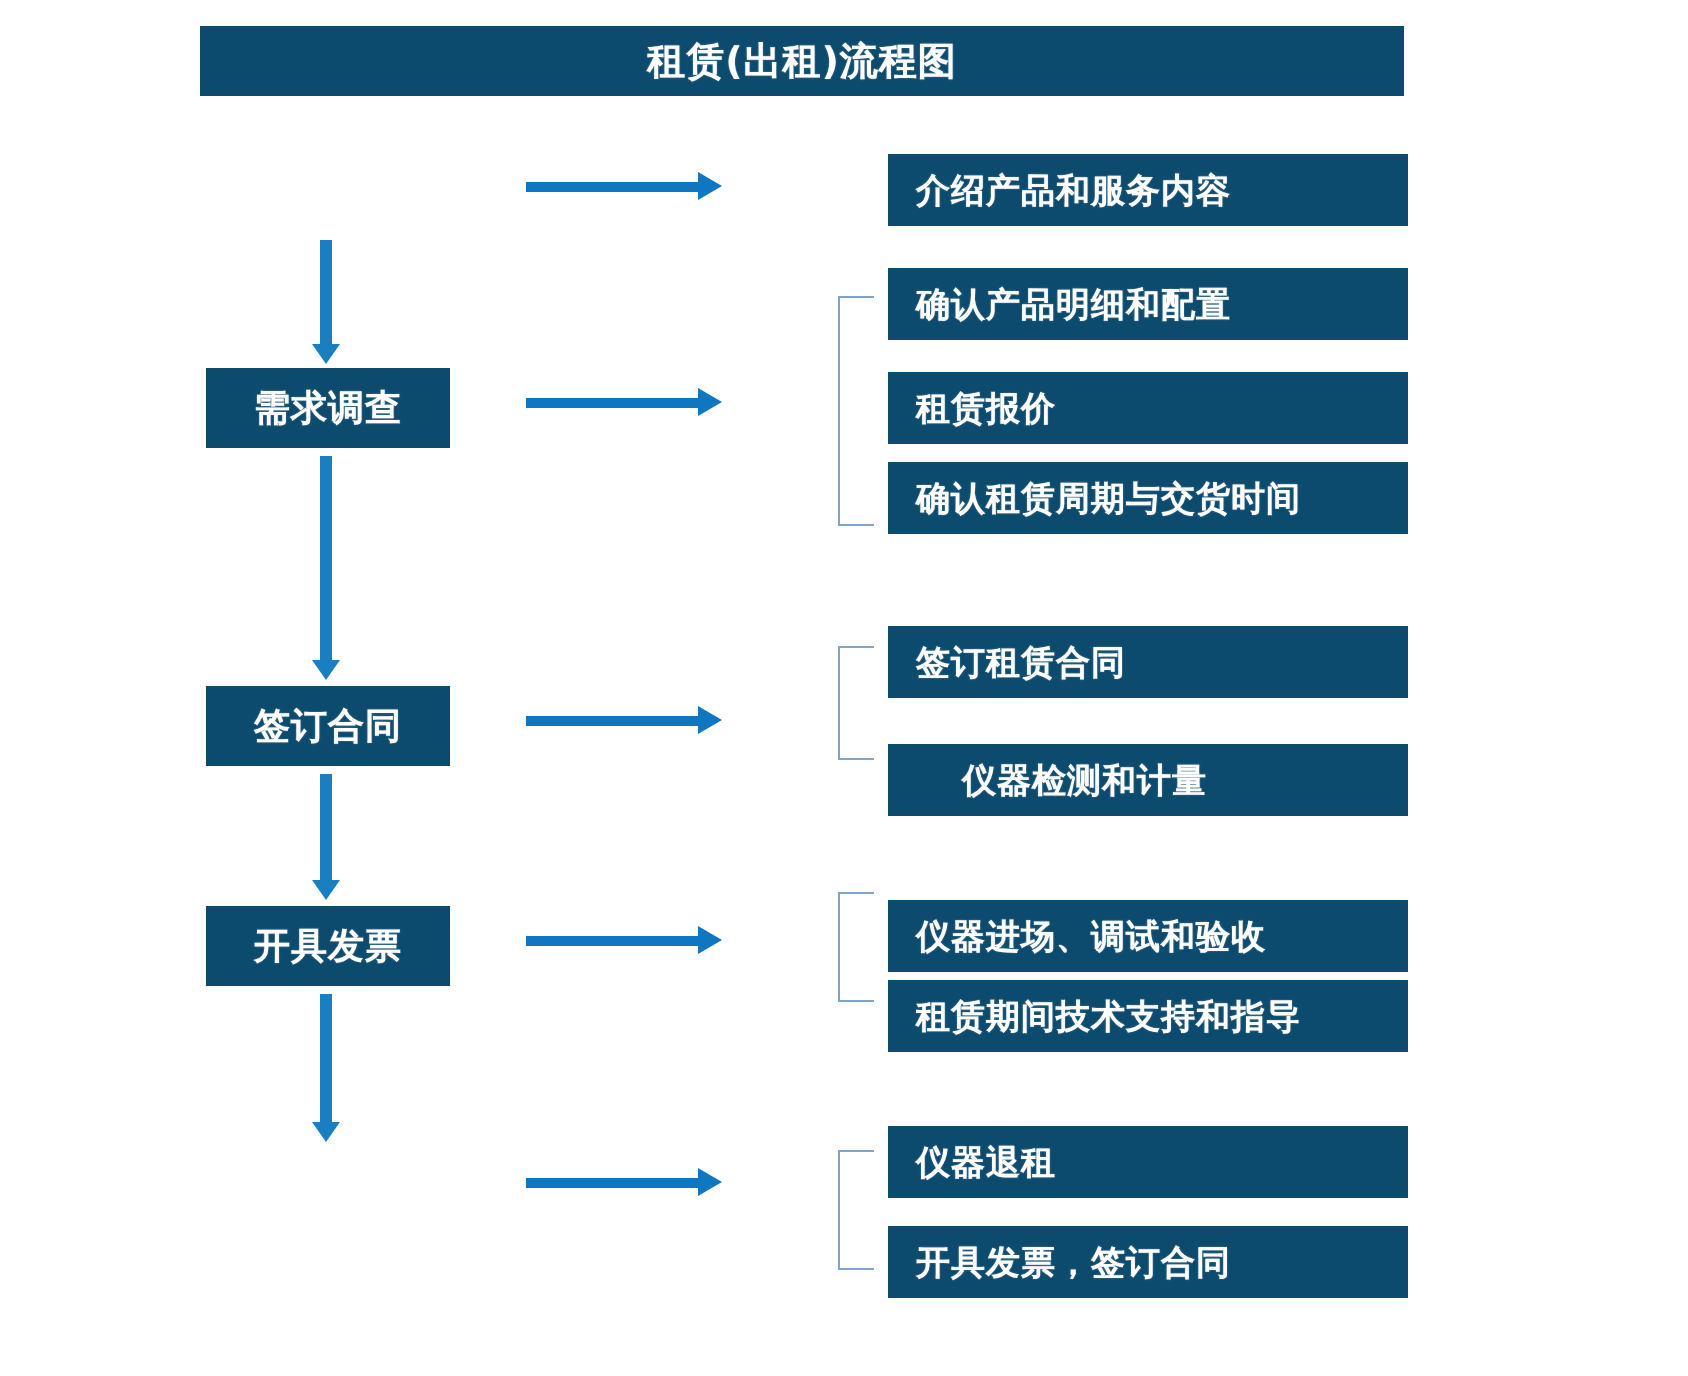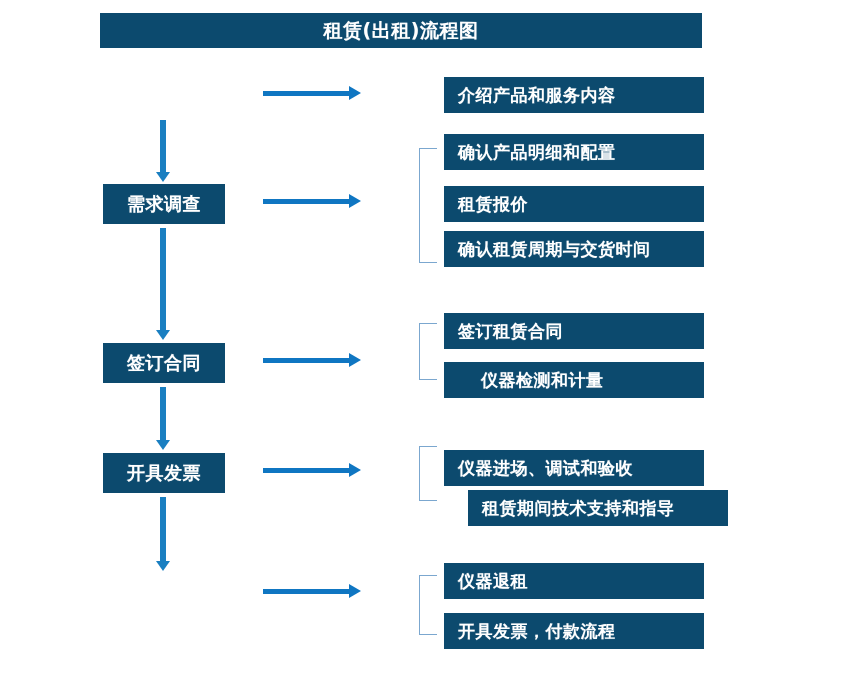--- a/index.html
+++ b/index.html
@@ -166,21 +166,21 @@
   <div class="bracket" style="top:446px; height:55px;"></div>
   <div class="bracket" style="top:575px; height:60px;"></div>
 
   <div class="box detail-box" style="top:77px;">介绍产品和服务内容</div>
 
   <div class="box detail-box" style="top:134px;">确认产品明细和配置</div>
   <div class="box detail-box" style="top:186px;">租赁报价</div>
   <div class="box detail-box" style="top:231px;">确认租赁周期与交货时间</div>
 
   <div class="box detail-box" style="top:313px;">签订租赁合同</div>
-  <div class="box detail-box" style="top:362px;padding-left:37px;">仪器检测和计量</div>
+  <div class="box detail-box" style="top:372px;padding-left:37px;">仪器检测和计量</div>
 
   <div class="box detail-box" style="top:423px;margin-top:27px;">仪器进场、调试和验收</div>
-  <div class="box detail-box" style="top:490px;margin-left:24px;">租赁期间技术支持和指导</div>
+  <div class="box detail-box" style="top:490px;">租赁期间技术支持和指导</div>
 
   <div class="box detail-box" style="top:563px;">仪器退租</div>
-  <div class="box detail-box" style="top:613px;">开具发票，付款流程</div>
+  <div class="box detail-box" style="top:613px;">开具发票，签订合同</div>
 
 </div>
 
 </body></html>

